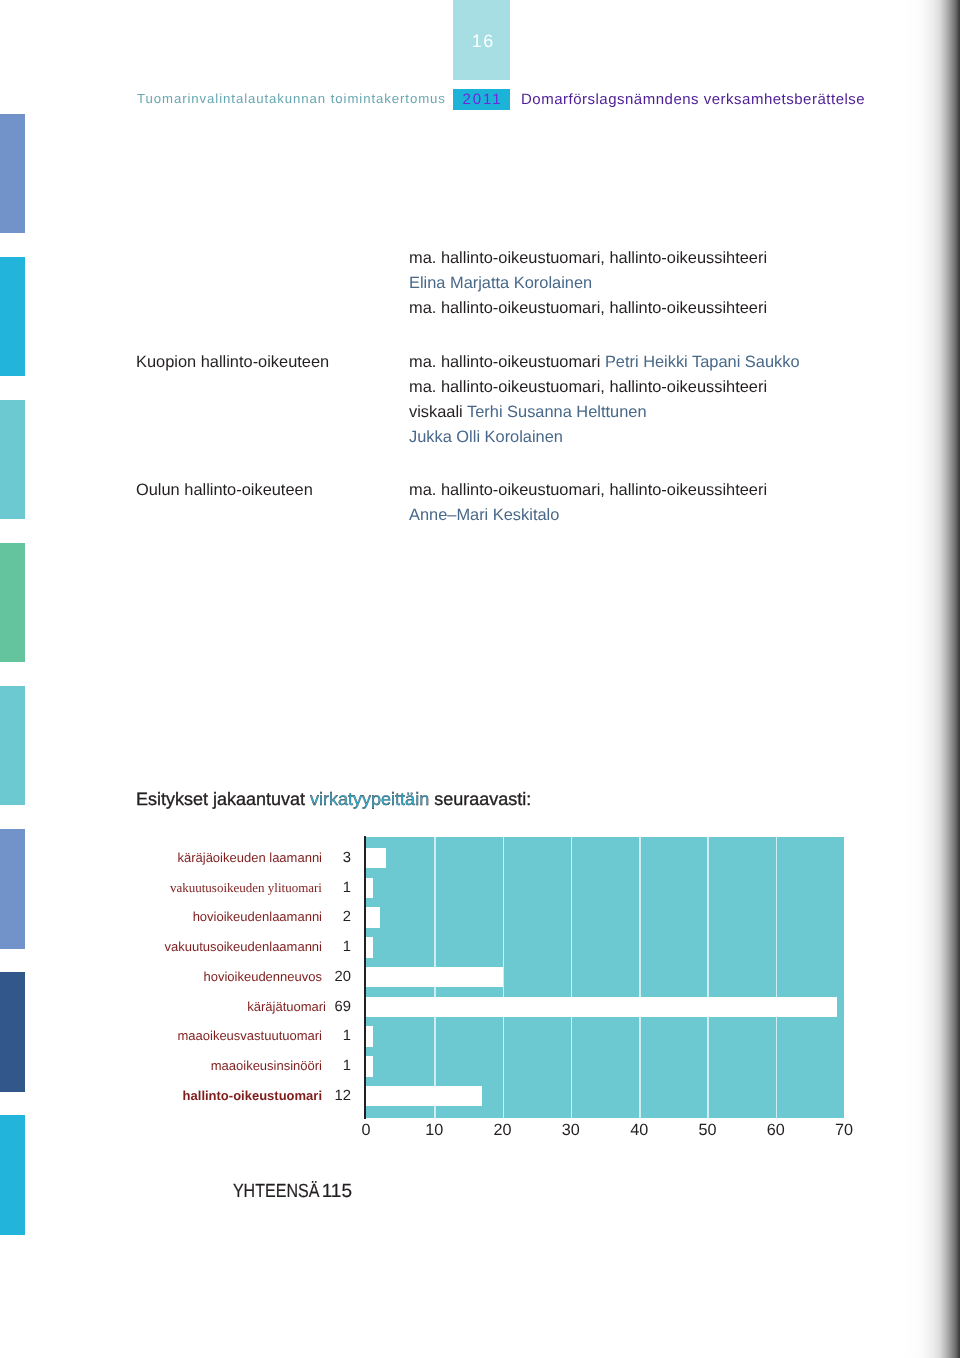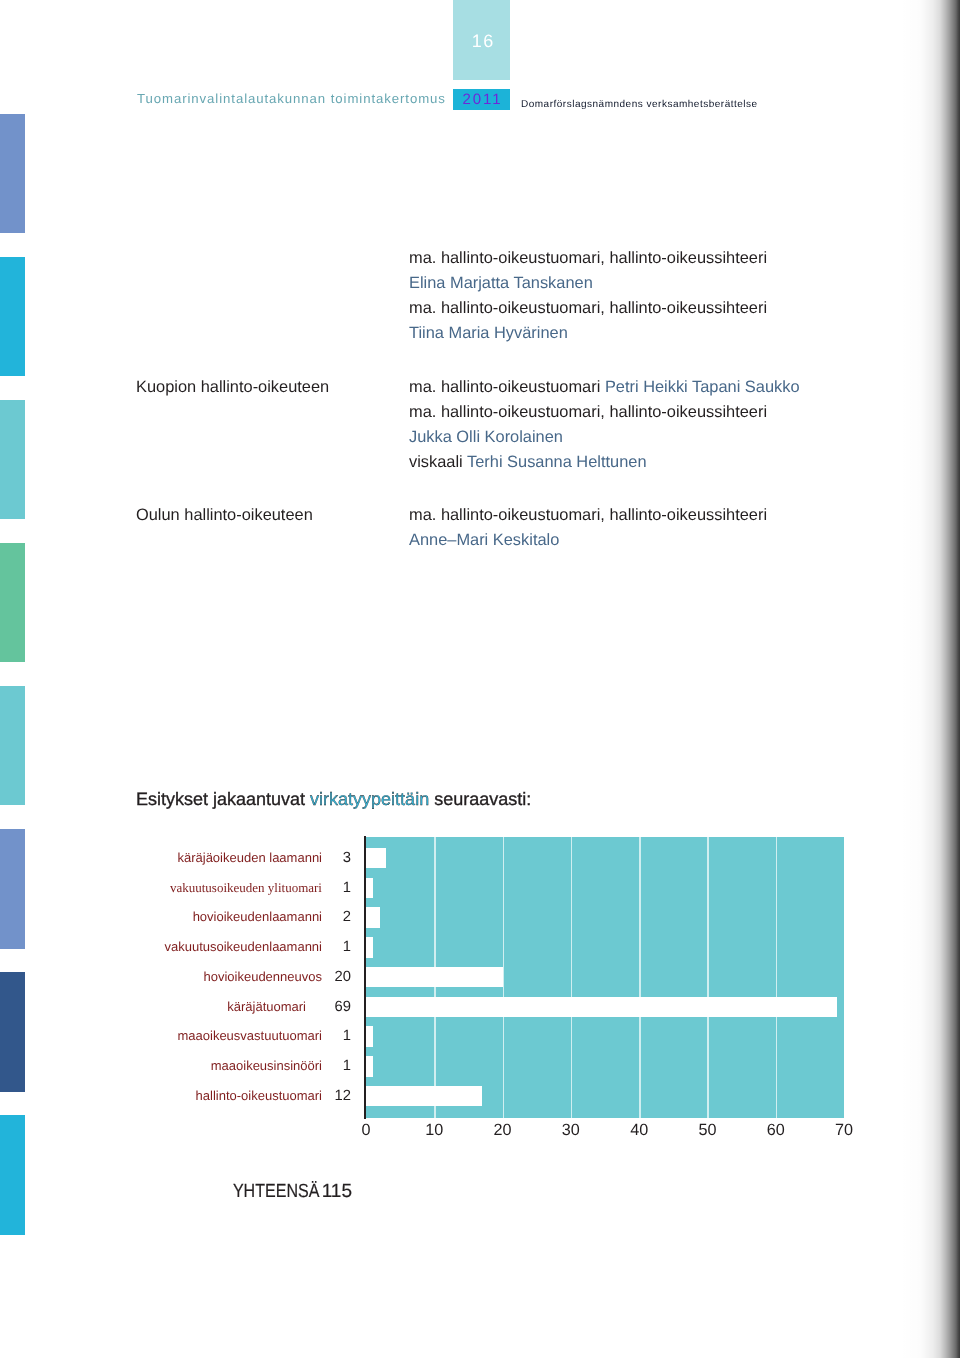--- a/index.html
+++ b/index.html
@@ -30,21 +30,21 @@
   
   .pagenum-block{position:absolute;left:453px;top:0;width:57px;height:80px;background:#a7dee3;}
   .pagenum{position:absolute;left:453px;top:31px;width:57px;text-align:center;color:#ffffff;
     font-size:18px;letter-spacing:1.6px;text-indent:3.6px;font-family:"Liberation Sans",sans-serif;}
 
   
   .hdr{position:absolute;left:0;top:89px;width:960px;height:24px;}
   .hdr-left{position:absolute;left:137px;top:2px;color:#68a7b2;font-size:13.2px;letter-spacing:0.92px;white-space:nowrap;}
   .hdr-year-block{position:absolute;left:453px;top:0;width:57px;height:21px;background:#1cb3d8;}
   .hdr-year{position:absolute;left:453px;top:2px;width:57px;text-align:center;color:#6d28d9;font-size:15px;letter-spacing:1.9px;text-indent:1.9px;}
-  .hdr-right{position:absolute;left:521px;top:10px;color:#0f172a;font-size:10px;letter-spacing:0.50px;white-space:nowrap;}
+  .hdr-right{position:absolute;left:521px;top:2px;color:#4c1d95;font-size:15px;letter-spacing:0.50px;white-space:nowrap;}
 
   
   .listing{position:absolute;left:136px;top:246px;width:760px;}
   .row{position:relative;margin-bottom:28.5px;}
   .row .court{position:absolute;left:0;top:0;font-size:16.4px;line-height:25px;color:#231f20;white-space:nowrap;}
   .row .entries{margin-left:273px;}
   .entries .ln{font-size:16.4px;color:#231f20;line-height:25px;white-space:nowrap;}
   .nm{color:#486889;}
 
   
@@ -90,32 +90,31 @@
     <div class="hdr-left">Tuomarinvalintalautakunnan toimintakertomus</div>
     <div class="hdr-year-block"></div>
     <div class="hdr-year">2011</div>
     <div class="hdr-right">Domarförslagsnämndens verksamhetsberättelse</div>
   </div>
 
   <div class="listing">
       <div class="row">
         <div class="entries">
           <div class="ln"><span>ma. hallinto-oikeustuomari, hallinto-oikeussihteeri</span></div>
-          <div class="ln"><span class="nm">Elina Marjatta Tanskanen</span></div>
+          <div class="ln"><span class="nm">Elina Marjatta Korolainen</span></div>
           <div class="ln"><span>ma. hallinto-oikeustuomari, hallinto-oikeussihteeri</span></div>
-          <div class="ln"><span class="nm">Tiina Maria Hyvärinen</span></div>
         </div>
       </div>
       <div class="row">
         <div class="court">Kuopion hallinto-oikeuteen</div>
         <div class="entries">
           <div class="ln"><span>ma. hallinto-oikeustuomari </span><span class="nm">Petri Heikki Tapani Saukko</span></div>
           <div class="ln"><span>ma. hallinto-oikeustuomari, hallinto-oikeussihteeri</span></div>
+          <div class="ln"><span>viskaali </span><span class="nm">Terhi Susanna Helttunen</span></div>
           <div class="ln"><span class="nm">Jukka Olli Korolainen</span></div>
-          <div class="ln"><span>viskaali </span><span class="nm">Terhi Susanna Helttunen</span></div>
         </div>
       </div>
       <div class="row">
         <div class="court">Oulun hallinto-oikeuteen</div>
         <div class="entries">
           <div class="ln"><span>ma. hallinto-oikeustuomari, hallinto-oikeussihteeri</span></div>
           <div class="ln"><span class="nm">Anne–Mari Keskitalo</span></div>
         </div>
       </div>
     </div>
@@ -144,30 +143,30 @@
       <div class="bar" style="left: 0px; top: 70.3px; width: 13.6571px; height: 20.5px;"></div>
       <div class="clabel" style="top: 72.3px; right: 522px;">hovioikeudenlaamanni</div>
       <div class="cval" style="top: 72.3px; right: 493px;">2</div>
       <div class="bar" style="left: 0px; top: 100.05px; width: 6.82857px; height: 20.5px;"></div>
       <div class="clabel" style="top: 102.05px; right: 522px;">vakuutusoikeudenlaamanni</div>
       <div class="cval" style="top: 102.05px; right: 493px;">1</div>
       <div class="bar" style="left: 0px; top: 129.8px; width: 136.571px; height: 20.5px;"></div>
       <div class="clabel" style="top: 131.8px; right: 522px;">hovioikeudenneuvos</div>
       <div class="cval" style="top: 131.8px; right: 493px;">20</div>
       <div class="bar" style="left: 0px; top: 159.55px; width: 471.171px; height: 20.5px;"></div>
-      <div class="clabel" style="top: 161.55px; right: 538px;">käräjätuomari</div>
+      <div class="clabel" style="top: 161.55px; right: 518px;">käräjätuomari</div>
       <div class="cval" style="top: 161.55px; right: 493px;">69</div>
       <div class="bar" style="left: 0px; top: 189.3px; width: 6.82857px; height: 20.5px;"></div>
       <div class="clabel" style="top: 191.3px; right: 522px;">maaoikeusvastuutuomari</div>
       <div class="cval" style="top: 191.3px; right: 493px;">1</div>
       <div class="bar" style="left: 0px; top: 219.05px; width: 6.82857px; height: 20.5px;"></div>
       <div class="clabel" style="top: 221.05px; right: 522px;">maaoikeusinsinööri</div>
       <div class="cval" style="top: 221.05px; right: 493px;">1</div>
       <div class="bar" style="left: 0px; top: 248.8px; width: 116.086px; height: 20.5px;"></div>
-      <div class="clabel" style="top: 250.8px; right: 522px;">hallinto-oikeustuomari</div>
+      <div class="clabel" style="top: 250.8px; right: 522px; font-weight: bold;">hallinto-oikeustuomari</div>
       <div class="cval" style="top: 250.8px; right: 493px;">12</div>
       <div class="tick" style="left: -30px;">0</div>
       <div class="tick" style="left: 38.2857px;">10</div>
       <div class="tick" style="left: 106.571px;">20</div>
       <div class="tick" style="left: 174.857px;">30</div>
       <div class="tick" style="left: 243.143px;">40</div>
       <div class="tick" style="left: 311.429px;">50</div>
       <div class="tick" style="left: 379.714px;">60</div>
       <div class="tick" style="left: 448px;">70</div>
     </div>

